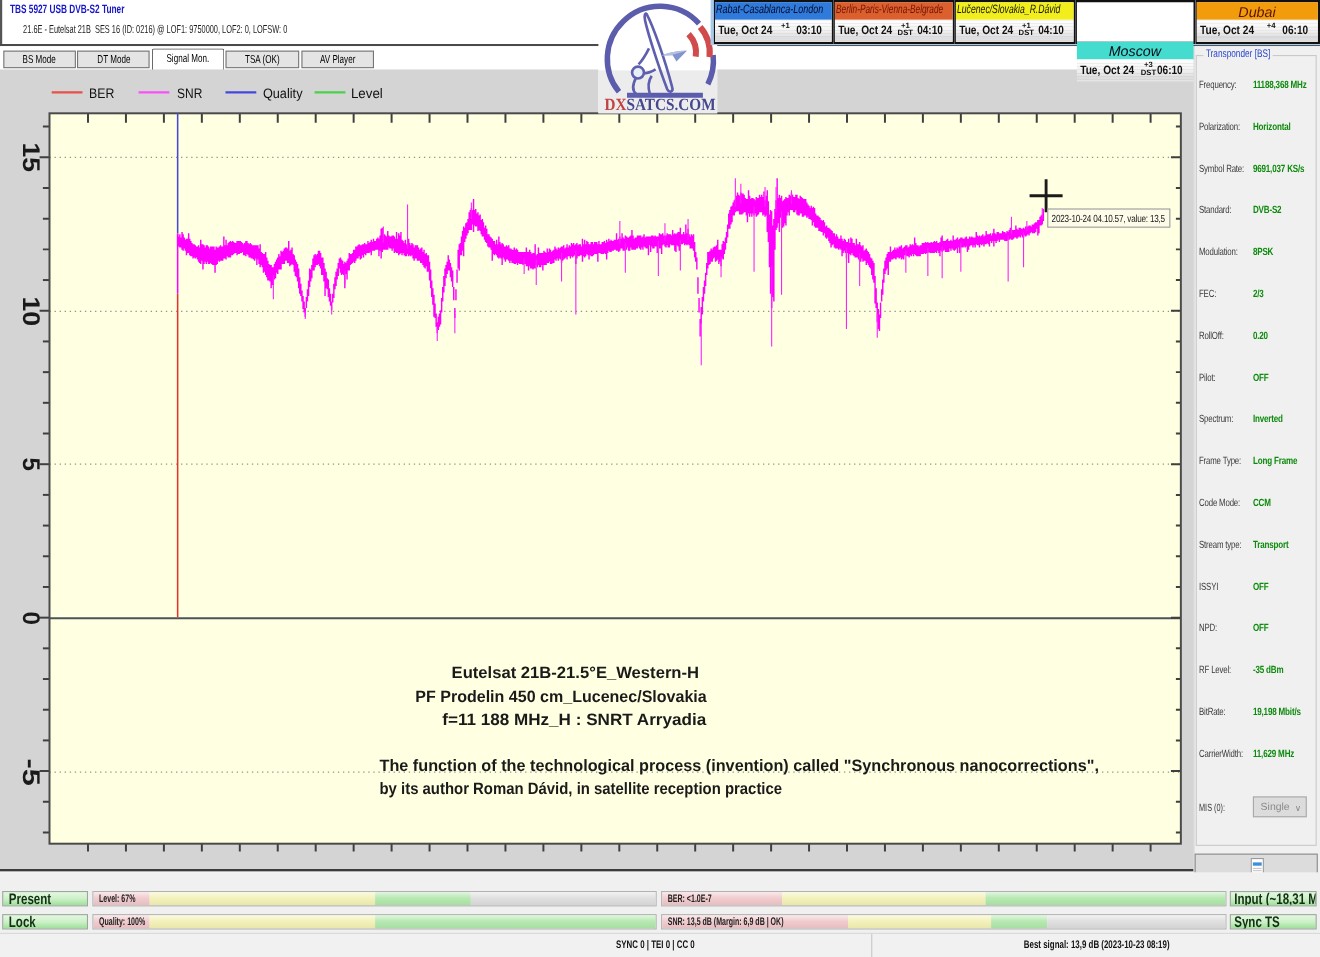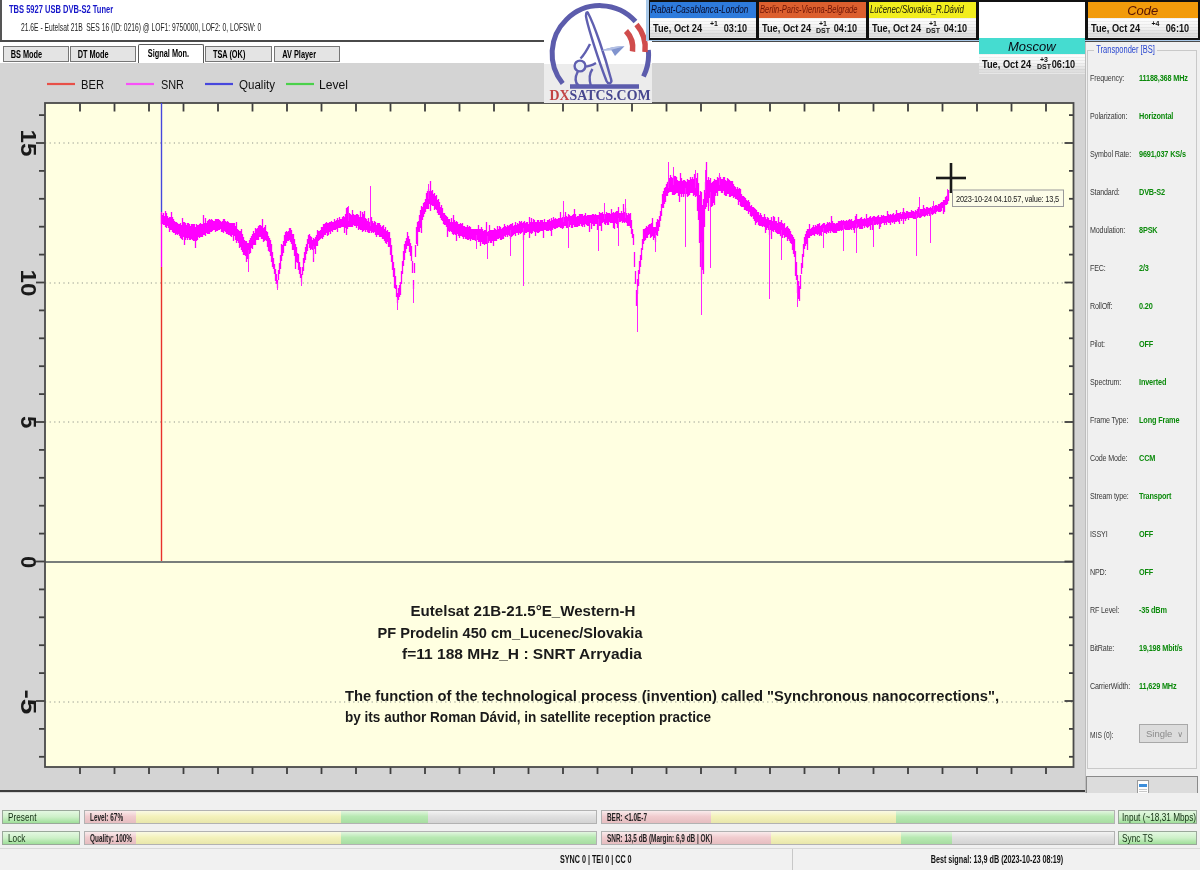--- a/index.html
+++ b/index.html
@@ -4,21 +4,21 @@
 html,body{width:1200px;height:870px;overflow:hidden;background:#fff;
  font-family:"Liberation Sans",sans-serif;position:relative}
 #title{position:absolute;left:9px;top:3px;font-size:11px;font-weight:bold;color:#1717c9;
  transform:scaleX(0.685);transform-origin:0 0;white-space:nowrap}
 #subtitle{position:absolute;left:21px;top:21px;font-size:10.5px;color:#1c1c1c;
  transform:scaleX(0.64);transform-origin:0 0;white-space:nowrap}
 #hline{position:absolute;left:0;top:40px;width:1200px;height:2px;background:#4a4a4a}
 #leftedge{position:absolute;left:0;top:0;width:2px;height:40px;background:#555}
 #tabs{position:absolute;left:0;top:42px;width:1085px;height:21px;background:#fff}
 .tab{position:absolute;top:3.5px;height:16.5px;background:#e4e4e4;border:1px solid #767676;
- font-size:10.5px;font-weight:bold;color:#000;line-height:15px}
+ font-size:10.5px;font-weight:normal;color:#000;text-align:center;line-height:15px}
 .tab span{display:inline-block;transform:scaleX(0.70);transform-origin:50% 50%;white-space:nowrap}
 .tab.active{background:#fff;top:2px;height:31px;border:1px solid #5a5a5a;border-bottom:none;
  border-radius:2px 2px 0 0;line-height:17px}
 #chartwrap{position:absolute;left:0;top:63px;width:1085px;height:730px}
 #chartbottom{position:absolute;left:0;top:790px;width:1085px;height:2px;background:#3c3c3c}
 .leg{font-size:12.5px;fill:#111}
 .ylab{font-size:22px;font-weight:bold;fill:#1a1a1a;text-anchor:middle}
 .ann{font-size:15px;font-weight:bold;fill:#1a1a1a}
 .tip{font-size:9.3px;fill:#222;letter-spacing:-0.25px}
 #rpanel{position:absolute;left:1086px;top:42px;width:114px;height:763px;background:#f0f0f0}
@@ -46,21 +46,21 @@
 #clockbg{position:absolute;left:646px;top:0;width:554px;height:41px;background:#a9c9e9}
 .clock{position:absolute;top:0;height:40px;border:2px solid #111;border-left:1px solid #111;background:#fff}
 .ctitle{height:16px;font-weight:normal;font-style:italic;padding:1px 1px 0 1px;white-space:nowrap;overflow:hidden}
 .ctime{position:relative;height:20px;background:repeating-linear-gradient(180deg,rgba(120,120,120,.10) 0 1px,rgba(255,255,255,0) 1px 3px),linear-gradient(#ffffff,#f4f4f4 45%,#dddddd 85%,#e9e9e9);
  font-weight:bold;font-size:11px;color:#111;line-height:20px;white-space:nowrap}
 .cdate{position:absolute;left:3px;transform:scaleX(0.84);transform-origin:0 50%}
 .dst{position:absolute;left:56px;top:3px;font-size:7px;font-weight:bold;line-height:6.5px;text-align:center;width:16px}
 .plus{display:block;font-size:7px}
 .chm{position:absolute;right:9px;transform:scaleX(0.83);transform-origin:100% 50%}
 #botrows{position:absolute;left:0;top:793px;width:1200px;height:55px;background:#f0f0f0}
-.gbox{position:absolute;border:1px solid #9aa89a;font-size:11px;font-weight:normal;color:#143014;
+.gbox{position:absolute;border:1px solid #9aa89a;font-size:14px;font-weight:bold;color:#143014;
  background:linear-gradient(#e4f8e2,#cdf0c8 50%,#9fdf9a);padding-left:5px;line-height:13px;white-space:nowrap;overflow:hidden}
 .gbox span{display:inline-block;transform:scaleX(0.75);transform-origin:0 50%}
 .gbox2{padding-left:3px}
 .bar{position:absolute;border:1px solid #b2b2b2;overflow:hidden}
 .seg{position:absolute;top:0;height:100%}
 .gloss{position:absolute;left:0;top:0;width:100%;height:100%;
  background:linear-gradient(rgba(255,255,255,.65),rgba(255,255,255,.12) 45%,rgba(0,0,0,.04))}
 .blab{position:absolute;left:5px;top:0;font-size:10px;font-weight:bold;color:#222;line-height:13.5px;
  transform:scaleX(0.64);transform-origin:0 50%;white-space:nowrap}
 #statusbar{position:absolute;left:0;top:848px;width:1200px;height:22px;background:#f1f1f1;
@@ -370,21 +370,21 @@
 </div>
 <div class="clock" style="left:978px;width:108.5px">
 <div class="ctitle" style="background:#45dcd0;color:#0a0a14;font-size:13px;text-align:center;margin-top:36px;">Moscow</div>
 <div class="ctime">
       <span class="cdate">Tue, Oct 24</span>
       <span class="dst" style="left:57px"><span class="plus">+3</span>DST</span>
       <span class="chm">06:10</span>
     </div>
 </div>
 <div class="clock" style="left:1086.5px;width:113.5px">
-<div class="ctitle" style="background:#f29b0b;color:#581405;font-size:13px;text-align:center;">Code</div>
+<div class="ctitle" style="background:#f29b0b;color:#581405;font-size:13px;text-align:center;">Dubai</div>
 <div class="ctime">
       <span class="cdate">Tue, Oct 24</span>
       <span class="dst" style="left:60px"><span class="plus">+4</span>&nbsp;</span>
       <span class="chm">06:10</span>
     </div>
 </div>
 <div id="botrows"></div>
 
 <div class="gbox" style="left:2px;top:809.5px;width:78px;height:14.5px"><span>Present</span></div>
 <div class="gbox" style="left:2px;top:830.5px;width:78px;height:14.5px"><span>Lock</span></div>

